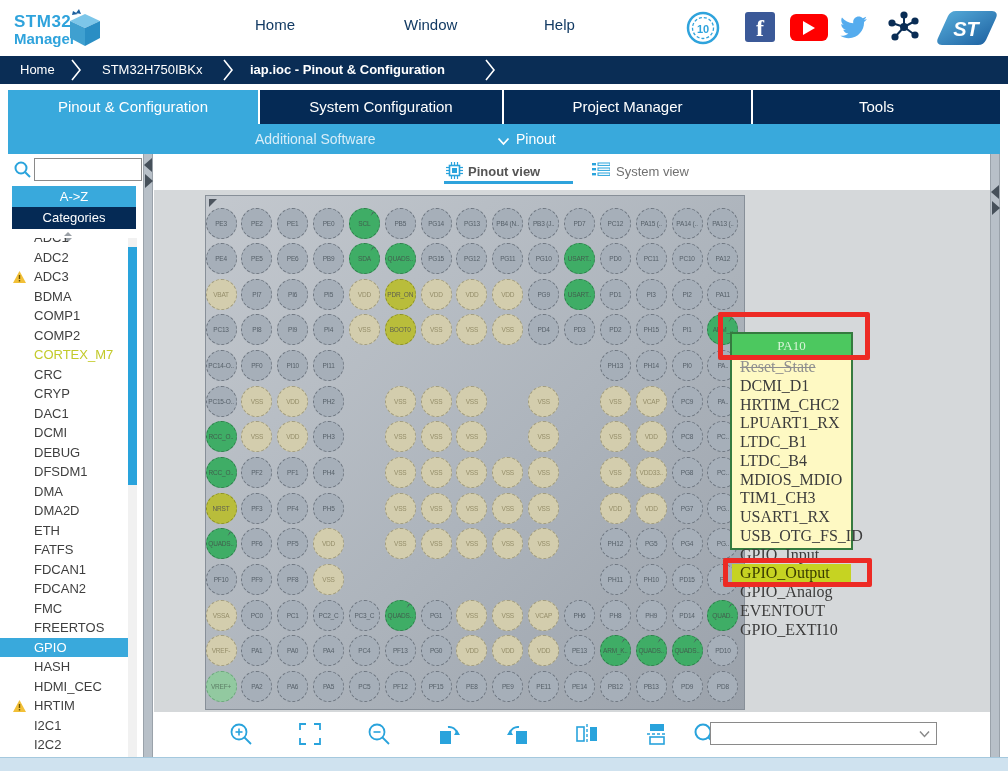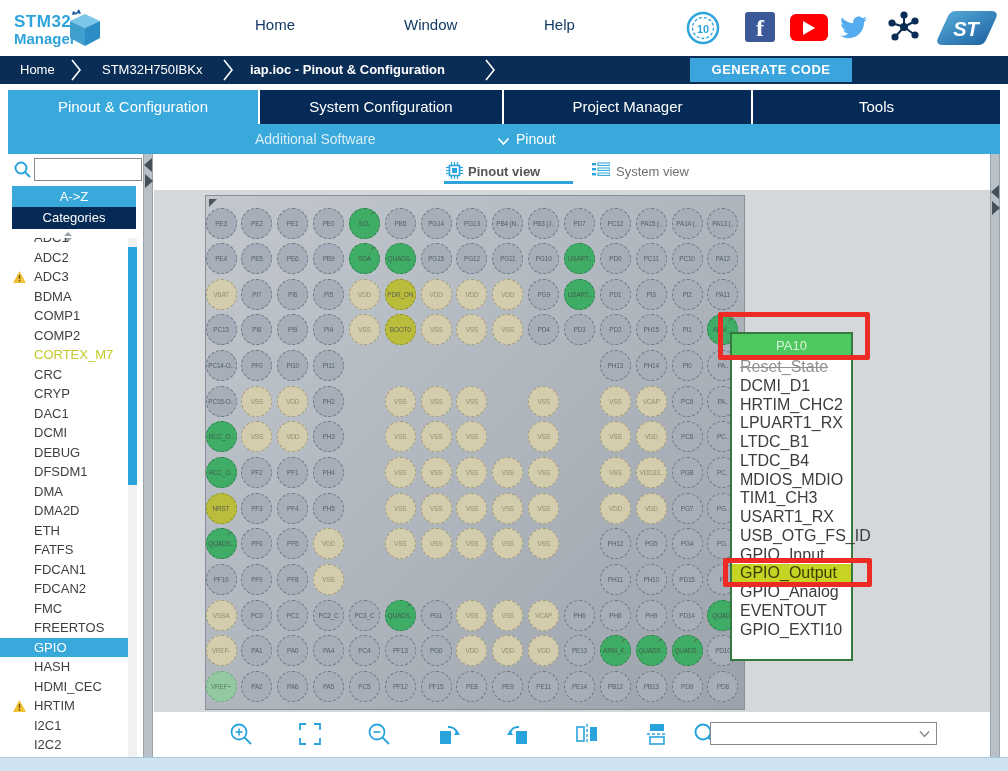--- a/index.html
+++ b/index.html
@@ -77,21 +77,21 @@
   .chip { position:absolute; left:51px; top:5px; width:540px; height:515px; background:linear-gradient(135deg,#c3c8ce 0%,#adb4bc 55%,#9ba2ab 100%); border:1px solid #878f98; }
   .chip-notch { position:absolute; left:3px; top:3px; width:0; height:0; border-top:8px solid #4d555e; border-right:8px solid transparent; }
   .pin { position:absolute; width:31px; height:31px; border-radius:50%; display:flex; align-items:center; justify-content:center; font-size:6.5px; letter-spacing:-.2px; white-space:nowrap; overflow:hidden; z-index:1; cursor:pointer; }
   .pin-n { background:#a6afb9; border:1px dashed #6e7680; color:#566069; }
   .pin-p { background:#d3cdad; border:1px dashed #a39d7d; color:#958e6a; }
   .pin-o { background:#b9bd3b; border:1px dashed #8e9220; color:#5f6150; }
   .pin-g { background:#3fad66; border:1px dashed #2d7f4a; color:#41604e; }
   .pin-lg { background:#92c9a0; border:1px dashed #6aa87a; color:#5d7f66; }
   .pushpin { position:absolute; top:-4px; right:-2px; overflow:visible; z-index:2; }
 
-  .pin-menu { position:absolute; left:576px; top:142px; width:123px; height:329px; background:#ffffff; border:2px solid #357a3f; z-index:5; }
+  .pin-menu { position:absolute; left:576px; top:142px; width:123px; height:218px; background:#fef9c3; border:2px solid #357a3f; z-index:5;font-family:Liberation Serif, serif; }
   .pm-header { height:24px; background:#4cc85f; color:#d8f4d8; font-size:13px; text-align:center; line-height:24px; }
   .pm-item { height:18.75px; line-height:18.75px; font-size:16px; color:#3c3c3c; padding-left:8px; white-space:nowrap; cursor:pointer; }
   .pm-item.struck { color:#8f8f8f; text-decoration:line-through; }
   .pm-item.highlight { background:#c6d322; color:#3a3c00; }
   .redbox { position:absolute; border:5px solid #ed2a24; border-radius:2px; z-index:6; pointer-events:none; }
   .rb1 { left:564px; top:122px; width:152px; height:48px; }
   .rb2 { left:569px; top:368px; width:149px; height:29px; }
 
   
   .pin-toolbar { position:absolute; left:154px; top:712px; width:836px; height:45px; background:#fff; }
@@ -179,21 +179,20 @@
           <polyline points="2,2 10,12 2,22" fill="none" stroke="#fff" stroke-width="1.6"></polyline>
         </svg></span>
     <span class="crumb c2">STM32H750IBKx</span>
     <span class="chev ch2"><svg width="12" height="24" viewBox="0 0 12 24">
           <polyline points="2,2 10,12 2,22" fill="none" stroke="#fff" stroke-width="1.6"></polyline>
         </svg></span>
     <span class="crumb c3 b">iap.ioc - Pinout &amp; Configuration</span>
     <span class="chev ch3"><svg width="12" height="24" viewBox="0 0 12 24">
           <polyline points="2,2 10,12 2,22" fill="none" stroke="#fff" stroke-width="1.6"></polyline>
         </svg></span>
-    <div class="gen-btn">GENERATE CODE</div>
   </div>
 
   <div class="tab-bar">
     <div class="mtab t1 active">Pinout &amp; Configuration</div>
     <div class="mtab t2">System Configuration</div>
     <div class="mtab t4">Tools</div>
     <div class="mtab t3">Project Manager</div>
   </div>
   <div class="sub-bar">
     <span class="addsoft">Additional Software</span>

